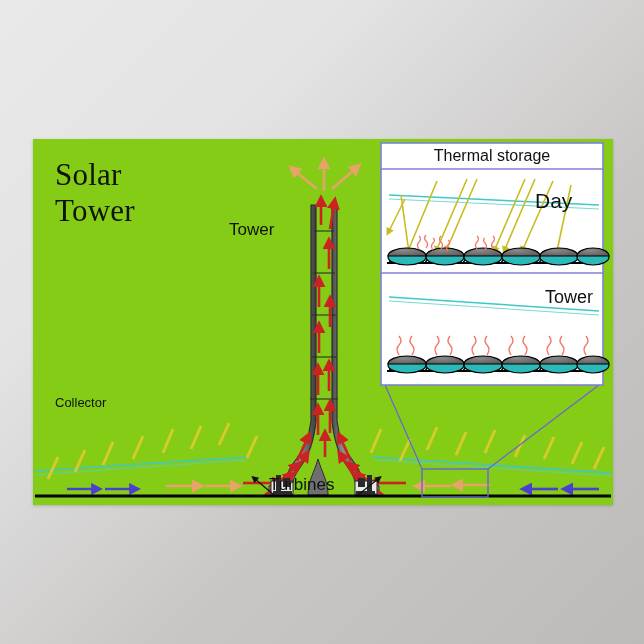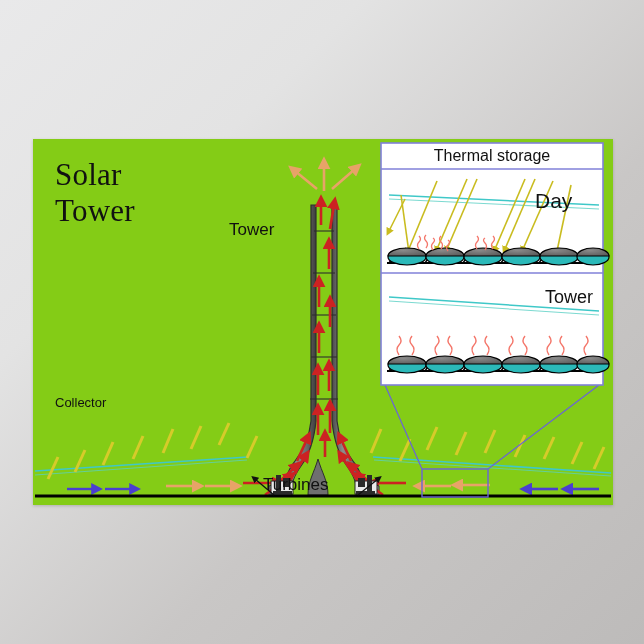--- a/index.html
+++ b/index.html
@@ -17,21 +17,21 @@
   #canvas{position:absolute;left:0;top:0;width:580px;height:366px;}
   .lbl{position:absolute;color:#111;white-space:nowrap;}
   #title{
     left:22px;top:18px;
     font-family:"Liberation Serif","DejaVu Serif",serif;
     font-size:31px;line-height:1.16;color:#111;
   }
   #title div{letter-spacing:.2px;}
   #tower-label{left:196px;top:81px;font-size:17px;}
   #collector-label{left:22px;top:256px;font-size:13px;}
-  #turbines-label{left:230px;top:336px;font-size:17px;}
+  #turbines-label{left:236px;top:336px;font-size:17px;}
   #thermal-label{
     left:352px;top:8px;width:214px;text-align:center;font-size:16px;
   }
   #day-label{left:502px;top:50px;font-size:21px;}
   #night-label{left:512px;top:148px;font-size:18px;}
 </style>
 </head>
 <body>
 
 <div id="stage">

